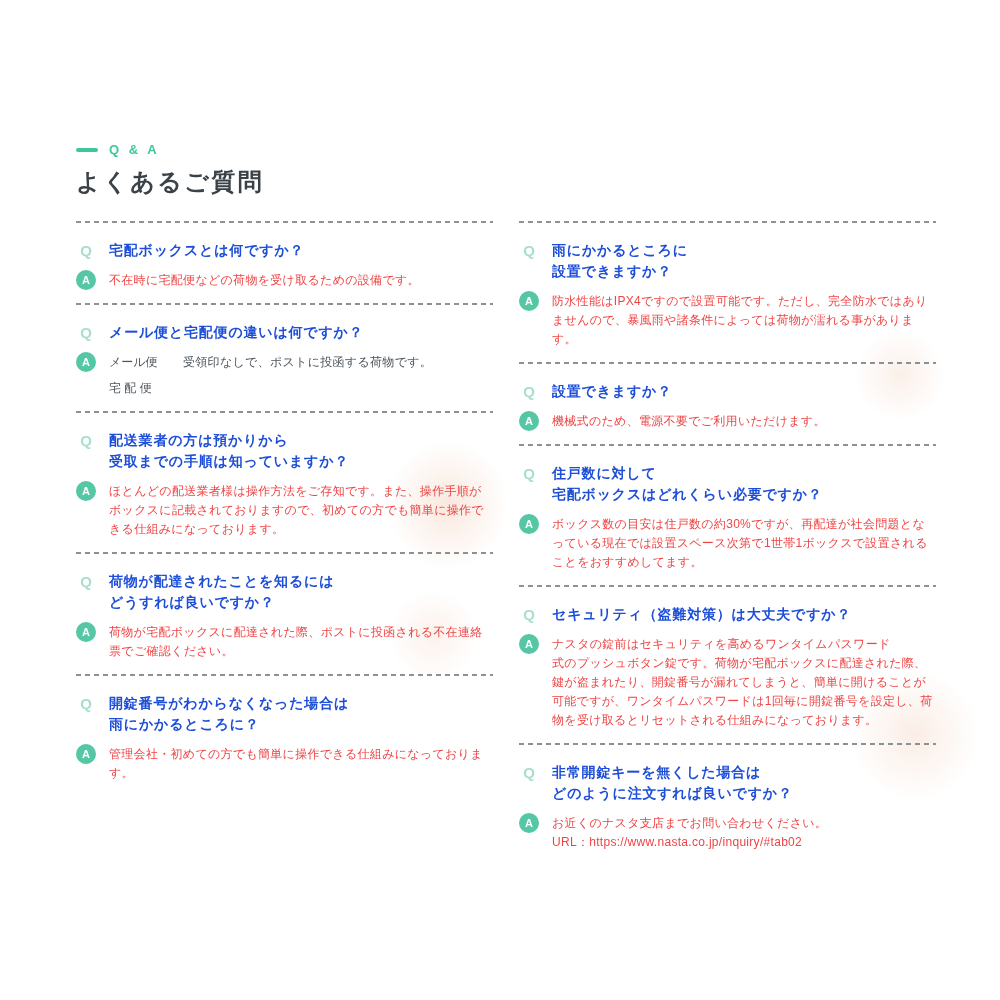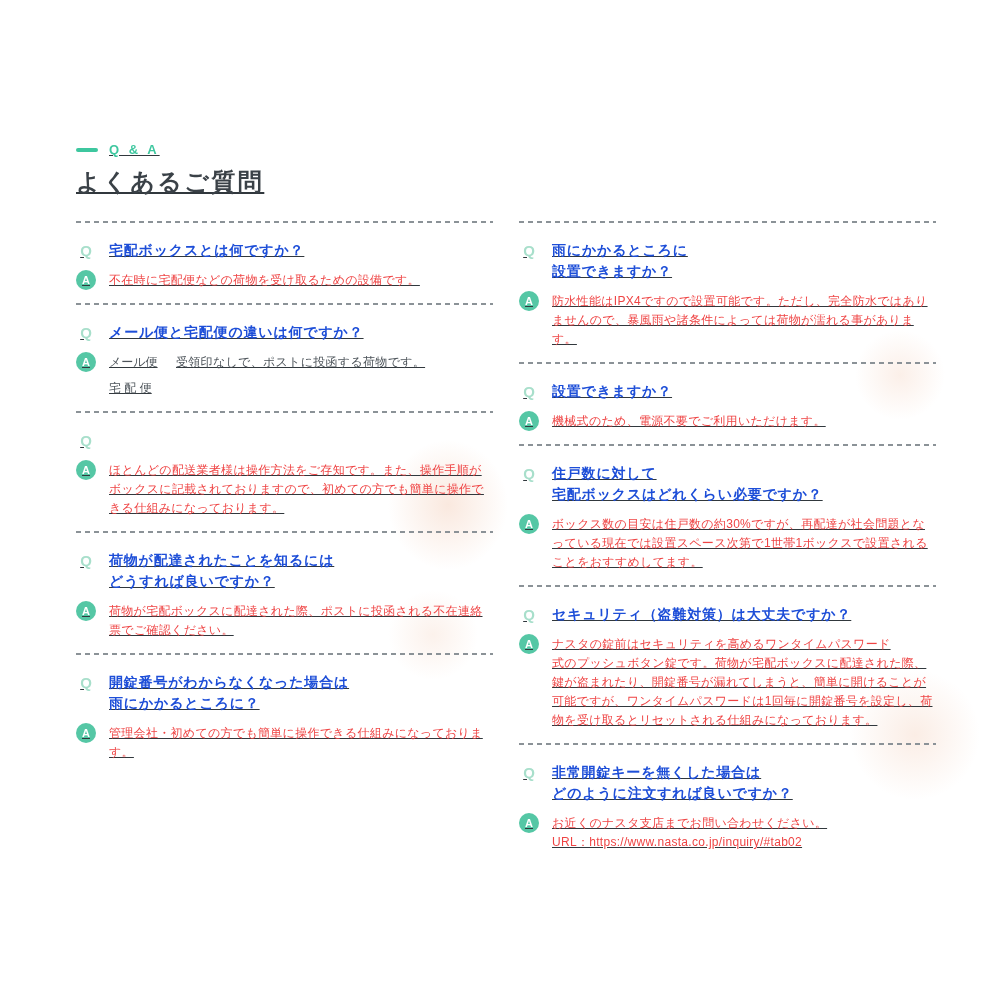--- a/index.html
+++ b/index.html
@@ -1,21 +1,21 @@
 <!DOCTYPE html>
 <html lang="ja"><head>
 <meta charset="utf-8">
 <style>
   html,body{margin:0;padding:0;}
   body{
     width:1000px;height:1000px;overflow:hidden;background:#ffffff;
     font-family:"Liberation Sans","DejaVu Sans",sans-serif;
     color:#31383d;-webkit-font-smoothing:antialiased;
   }
-  .page{position:relative;width:1000px;height:1000px;text-decoration:underline;}
+  .page{position:relative;width:1000px;height:1000px;}
   .blob{position:absolute;border-radius:50%;z-index:0;
     background:radial-gradient(closest-side,rgba(249,230,219,.9),rgba(249,230,219,0));}
   .blob.b1{left:388px;top:440px;width:120px;height:130px;}
   .blob.b2{left:855px;top:330px;width:90px;height:90px;opacity:.7;}
   .blob.b3{left:388px;top:590px;width:90px;height:90px;opacity:.6;}
   .blob.b4{left:850px;top:670px;width:130px;height:130px;opacity:.8;}
   .content{position:relative;z-index:1;padding:142px 64px 0 76px;}
   .eyebrow{display:flex;align-items:center;gap:11px;
     color:#3ec79f;font-weight:bold;font-size:13px;letter-spacing:3px;}
   .eyebrow .dash{width:22px;height:4px;background:#3ec79f;border-radius:2px;}
@@ -31,21 +31,21 @@
     font-weight:700;font-size:15px;line-height:21px;}
   .q-text{margin:0;font-size:14px;font-weight:700;color:#1d4ed8;
     line-height:21px;letter-spacing:.8px;white-space:pre-line;}
   .a-row{display:flex;gap:13px;}
   .a-badge{flex:0 0 20px;width:20px;height:20px;border-radius:50%;background:#55c7a5;
     color:#ffffff;font-size:11px;font-weight:700;display:flex;align-items:center;
     justify-content:center;}
   .a-text{margin:1px 0 0;font-size:12px;color:#ef4444;line-height:19px;
     letter-spacing:.3px;white-space:pre-line;}
   .def-list{display:flex;flex-direction:column;gap:7px;margin-top:1px;flex:1;}
-  .def-row{display:flex;gap:13px;}
+  .def-row{display:flex;gap:20px;}
   .def-term{flex:0 0 54px;font-size:12px;color:#4d545a;line-height:19px;white-space:nowrap;}
   .def-desc{font-size:12px;color:#4d545a;line-height:19px;letter-spacing:.3px;}
 </style>
 </head>
 <body>
 
 <div class="page">
   <div class="blob b1"></div>
   <div class="blob b2"></div>
   <div class="blob b3"></div>
@@ -93,20 +93,22 @@
                 <span class="def-term">宅 配 便</span>
               </div>
             </div>
           </div>
         </section>
 
         <section class="qa-item">
           <div class="sep"></div>
           <div class="q-row">
             <span class="q-badge">Q</span>
+            <h2 class="q-text">配送業者の方は預かりから
+受取までの手順は知っていますか？</h2>
           </div>
           <div class="a-row">
             <span class="a-badge">A</span>
             <p class="a-text">ほとんどの配送業者様は操作方法をご存知です。また、操作手順がボックスに記載されておりますので、初めての方でも簡単に操作できる仕組みになっております。</p>
           </div>
         </section>
 
         <section class="qa-item">
           <div class="sep"></div>
           <div class="q-row">

